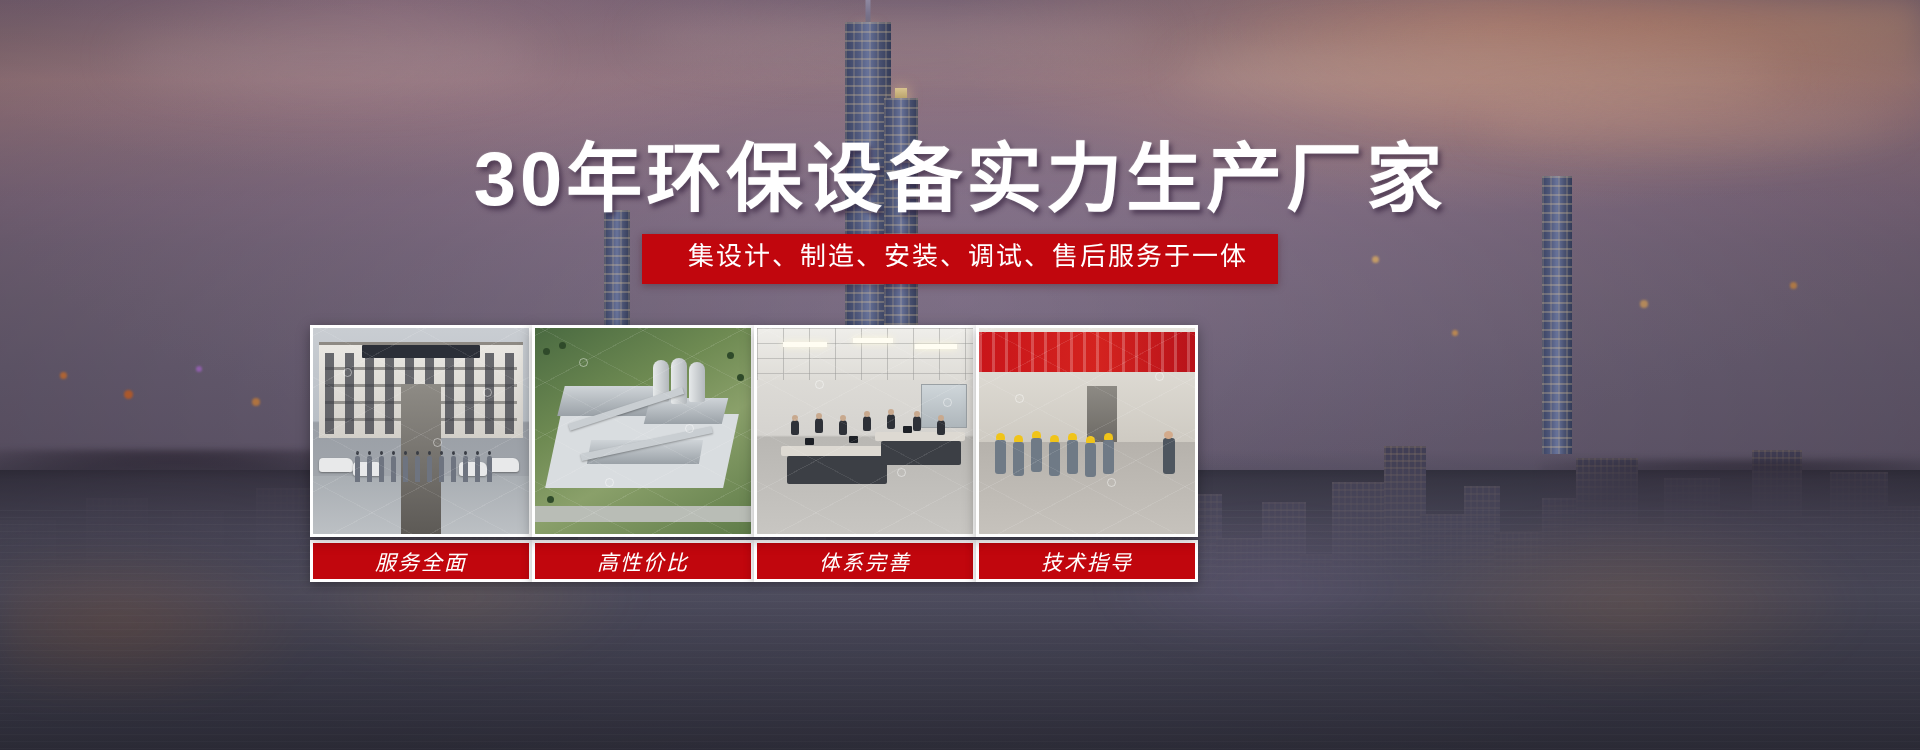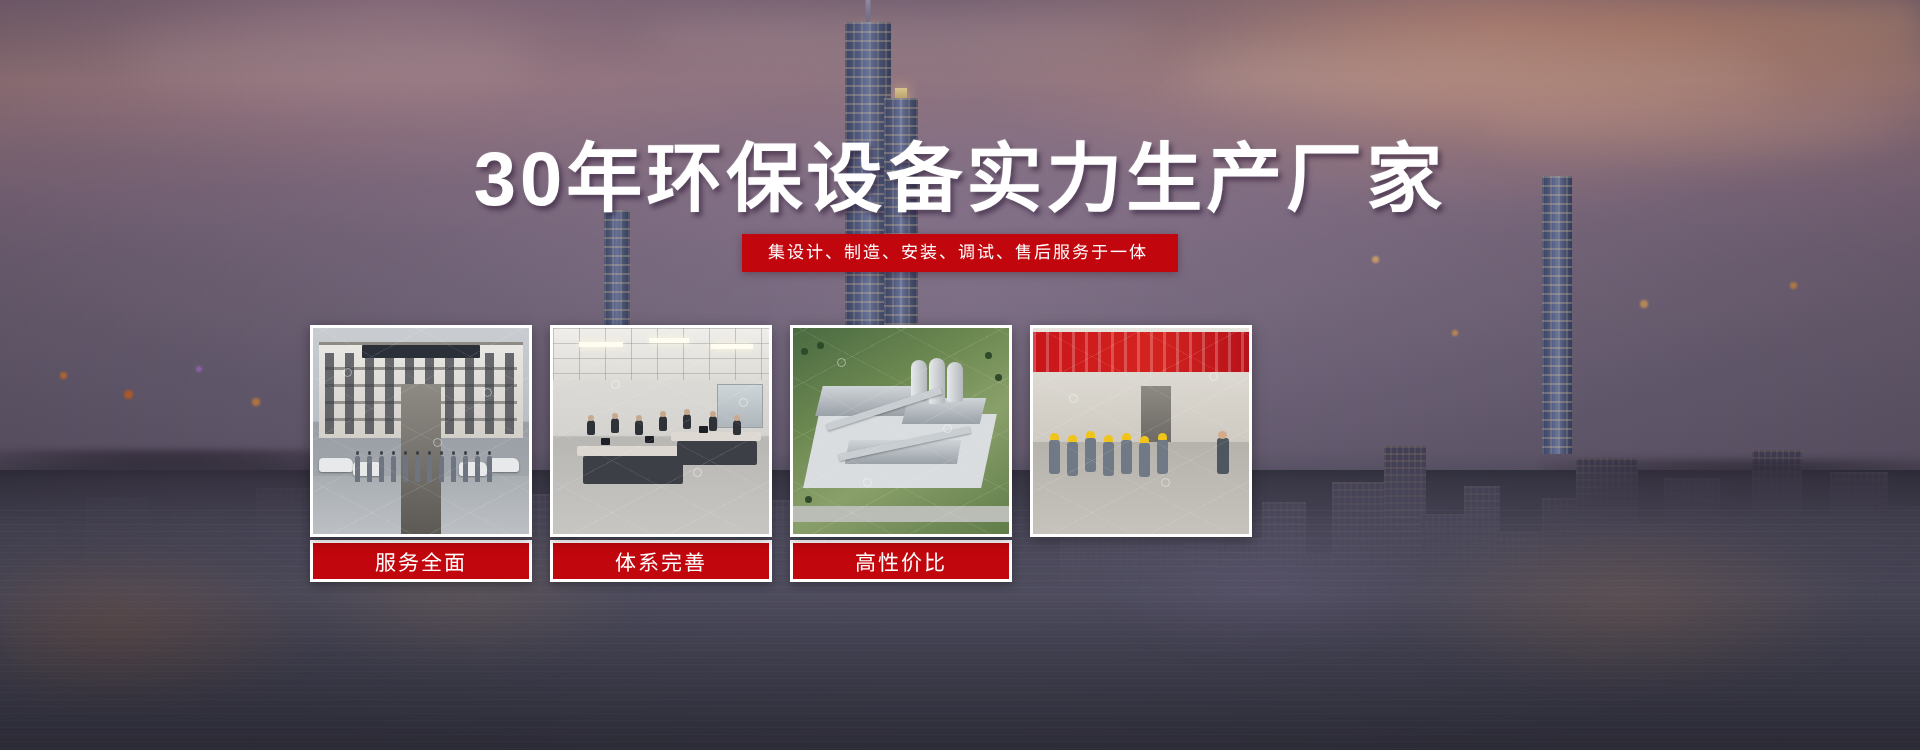--- a/index.html
+++ b/index.html
@@ -139,32 +139,33 @@
     white-space:nowrap;
   }
 
   .subtitle-wrap {
     position:absolute; top:192px; left:0; width:1920px;
     display:flex; justify-content:center;
   }
   .subtitle {
     background:#c1060d;
     color:#ffffff;
-    font-size:17px; font-weight:500;
+    font-size:26px; font-weight:500;
     letter-spacing:2px;
-    padding:8px 30px 9px 26px;
+    padding:8px 30px 9px 46px;
     line-height:1.25;
     white-space:nowrap;
     box-shadow:0 2px 8px rgba(60,10,20,.35);
+    font-family:Liberation Mono, monospace;
   }
 
   .cards {
     position:absolute; top:283px; left:310px;
     width:1300px; height:312px;
-    display:flex; gap:18px;
+    display:flex; font-style:italic;
   }
   .card {
     width:222px; height:212px;
     border:3px solid #ffffff;
     background:#2f3a46;
     position:relative;
     overflow:hidden;
     flex:0 0 auto;
     box-shadow:0 3px 12px rgba(0,0,0,.35);
   }
@@ -394,20 +395,48 @@
               <div class="wm-dot" style="left:120px; top:110px;"></div>
               <div class="wm-dot" style="left:170px; top:60px;"></div>
             </div>
           </div>
         </div>
         <div class="card-label">服务全面</div>
       </div>
 
       <div class="card-col">
         <div class="card">
+          <div class="card-photo p2">
+            <div class="p2-road" style="left:0; bottom:12px; width:100%; height:16px;"></div>
+            <div class="p2-pad" style="left:18px; top:86px; width:178px; height:74px; transform:skewX(-12deg);"></div>
+            <div class="p2-roof" style="left:26px; top:58px; width:92px;  height:30px; transform:skewX(-14deg);"></div>
+            <div class="p2-roof" style="left:112px;top:70px; width:78px;  height:26px; transform:skewX(-14deg);"></div>
+            <div class="p2-roof" style="left:54px; top:112px;width:112px; height:24px; transform:skewX(-10deg);"></div>
+            <div class="p2-silo" style="left:118px; top:32px; height:42px;"></div>
+            <div class="p2-silo" style="left:136px; top:30px; height:46px;"></div>
+            <div class="p2-silo" style="left:154px; top:34px; height:40px;"></div>
+            <div class="p2-conv" style="left:34px;  top:96px; width:120px; transform:rotate(-18deg);"></div>
+            <div class="p2-conv" style="left:46px;  top:126px;width:134px; transform:rotate(-12deg);"></div>
+            <div class="p2-tree" style="left:8px;   top:20px;"></div>
+            <div class="p2-tree" style="left:24px;  top:14px;"></div>
+            <div class="p2-tree" style="left:192px; top:24px;"></div>
+            <div class="p2-tree" style="left:202px; top:46px;"></div>
+            <div class="p2-tree" style="left:12px;  top:168px;"></div>
+            <div class="wm">
+              <div class="wm-dot" style="left:44px;  top:30px;"></div>
+              <div class="wm-dot" style="left:150px; top:96px;"></div>
+              <div class="wm-dot" style="left:70px;  top:150px;"></div>
+            </div>
+          </div>
+        </div>
+        <div class="card-label">高性价比</div>
+      </div>
+
+      <div class="card-col">
+        <div class="card">
           <div class="card-photo p3">
             <div class="p3-ceil"></div>
             <div class="p3-light" style="left:26px;  top:14px; width:44px;"></div>
             <div class="p3-light" style="left:96px;  top:10px; width:40px;"></div>
             <div class="p3-light" style="left:158px; top:16px; width:42px;"></div>
             <div class="p3-win" style="right:6px; top:56px; width:46px; height:44px;"></div>
             <div class="p3-desk-top" style="left:24px;  top:118px; width:112px; height:10px;"></div>
             <div class="p3-desk" style="left:30px;  top:128px; width:100px; height:28px;"></div>
             <div class="p3-desk-top" style="left:118px; top:104px; width:90px;  height:9px;"></div>
             <div class="p3-desk" style="left:124px; top:113px; width:80px;  height:24px;"></div>
@@ -426,65 +455,38 @@
               <div class="wm-dot" style="left:140px; top:140px;"></div>
               <div class="wm-dot" style="left:186px; top:70px;"></div>
             </div>
           </div>
         </div>
         <div class="card-label">体系完善</div>
       </div>
 
       <div class="card-col">
         <div class="card">
-          <div class="card-photo p2">
-            <div class="p2-road" style="left:0; bottom:12px; width:100%; height:16px;"></div>
-            <div class="p2-pad" style="left:18px; top:86px; width:178px; height:74px; transform:skewX(-12deg);"></div>
-            <div class="p2-roof" style="left:26px; top:58px; width:92px;  height:30px; transform:skewX(-14deg);"></div>
-            <div class="p2-roof" style="left:112px;top:70px; width:78px;  height:26px; transform:skewX(-14deg);"></div>
-            <div class="p2-roof" style="left:54px; top:112px;width:112px; height:24px; transform:skewX(-10deg);"></div>
-            <div class="p2-silo" style="left:118px; top:32px; height:42px;"></div>
-            <div class="p2-silo" style="left:136px; top:30px; height:46px;"></div>
-            <div class="p2-silo" style="left:154px; top:34px; height:40px;"></div>
-            <div class="p2-conv" style="left:34px;  top:96px; width:120px; transform:rotate(-18deg);"></div>
-            <div class="p2-conv" style="left:46px;  top:126px;width:134px; transform:rotate(-12deg);"></div>
-            <div class="p2-tree" style="left:8px;   top:20px;"></div>
-            <div class="p2-tree" style="left:24px;  top:14px;"></div>
-            <div class="p2-tree" style="left:192px; top:24px;"></div>
-            <div class="p2-tree" style="left:202px; top:46px;"></div>
-            <div class="p2-tree" style="left:12px;  top:168px;"></div>
-            <div class="wm">
-              <div class="wm-dot" style="left:44px;  top:30px;"></div>
-              <div class="wm-dot" style="left:150px; top:96px;"></div>
-              <div class="wm-dot" style="left:70px;  top:150px;"></div>
-            </div>
-          </div>
-        </div>
-        <div class="card-label">高性价比</div>
-      </div>
-
-      <div class="card-col">
-        <div class="card">
           <div class="card-photo p4">
             <div class="p4-wall"></div>
             <div class="p4-redband"></div>
             <div class="p4-door" style="left:108px; top:58px; width:30px; bottom:92px;"></div>
             <div class="p4-floor"></div>
             <div class="p4-worker" style="left:16px;  top:112px;"></div>
             <div class="p4-worker" style="left:34px;  top:114px;"></div>
             <div class="p4-worker" style="left:52px;  top:110px;"></div>
             <div class="p4-worker" style="left:70px;  top:114px;"></div>
             <div class="p4-worker" style="left:88px;  top:112px;"></div>
             <div class="p4-worker" style="left:106px; top:115px;"></div>
             <div class="p4-worker" style="left:124px; top:112px;"></div>
             <div class="p4-boss" style="right:20px; top:110px;"></div>
             <div class="wm">
               <div class="wm-dot" style="left:36px;  top:66px;"></div>
               <div class="wm-dot" style="left:128px; top:150px;"></div>
               <div class="wm-dot" style="left:176px; top:44px;"></div>
             </div>
           </div>
         </div>
+        <div class="card-label">技术指导</div>
       </div>
 
     </div>
   </div>
 </div>
 
 </body></html>

